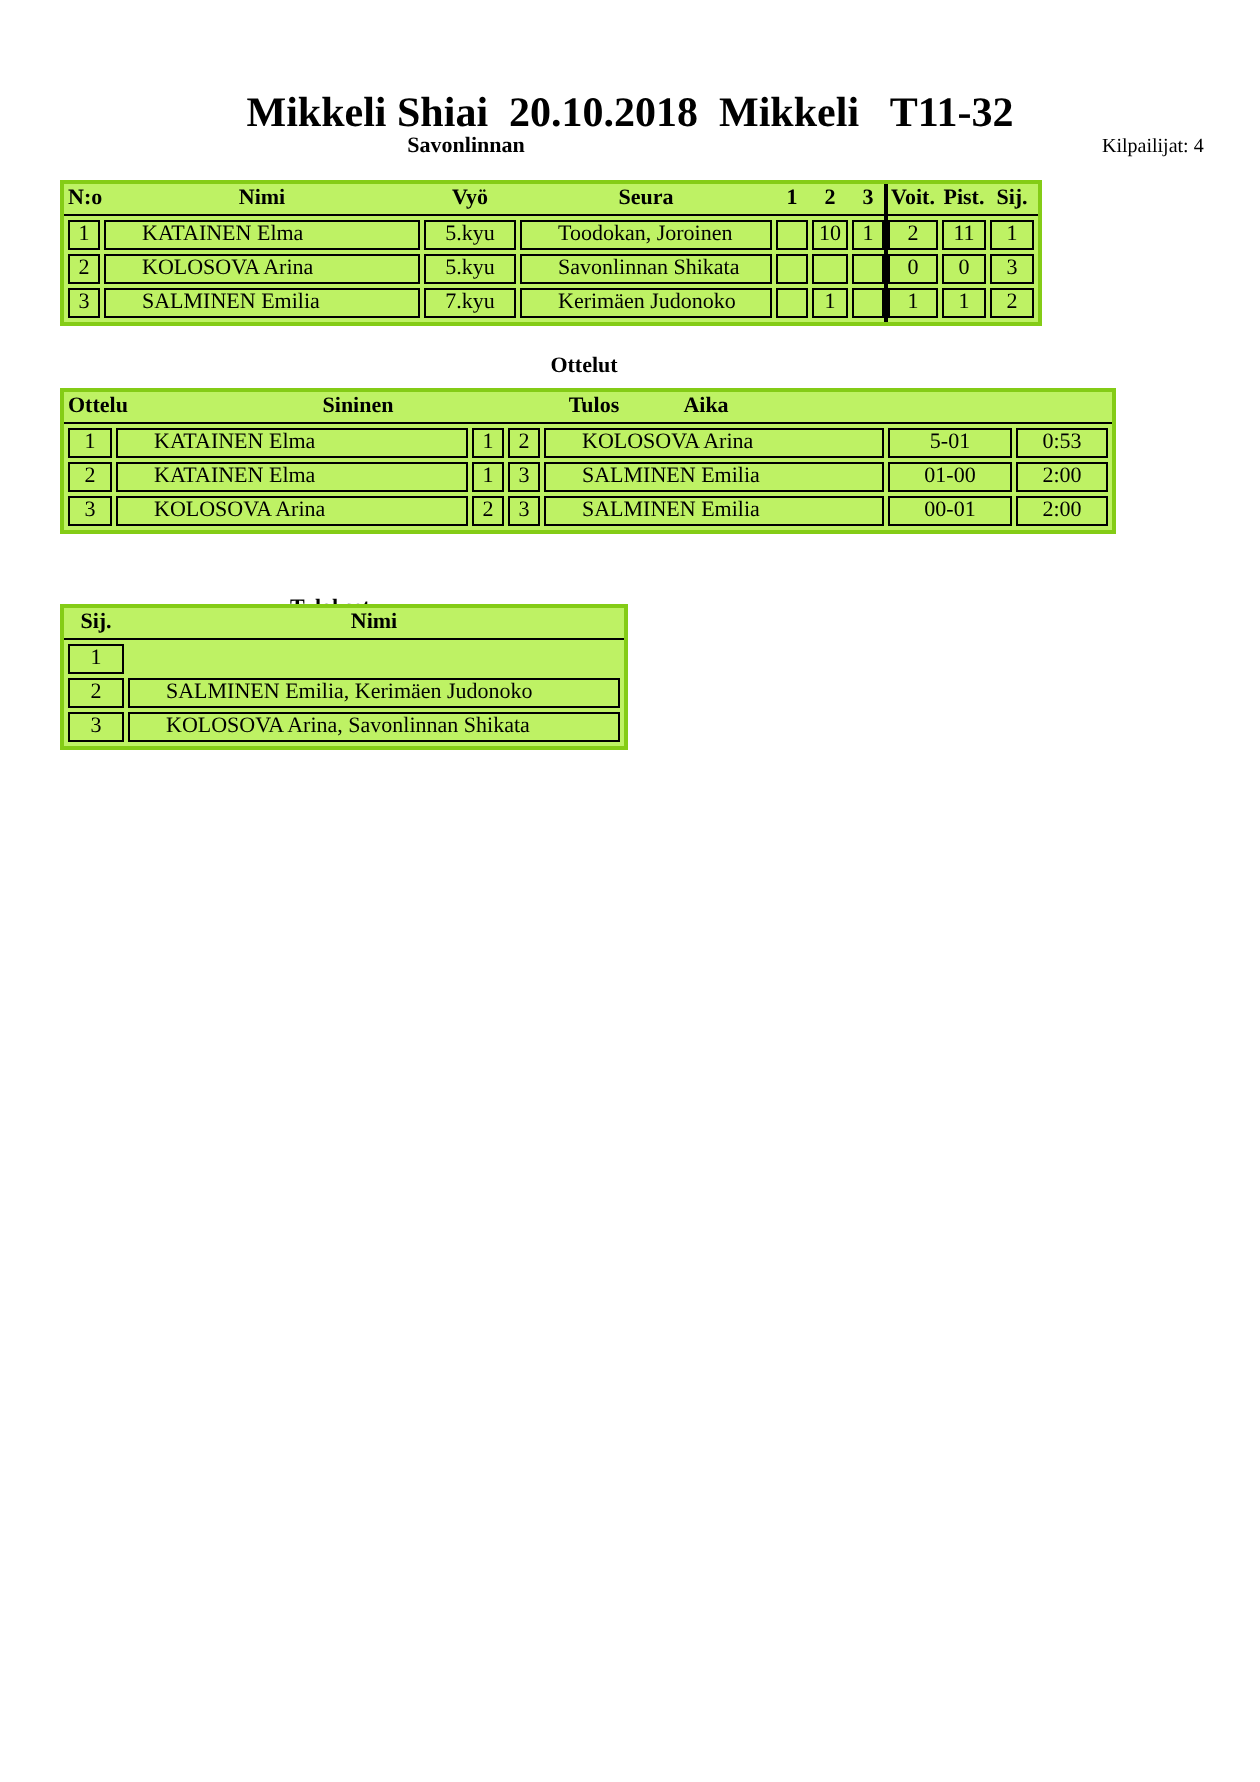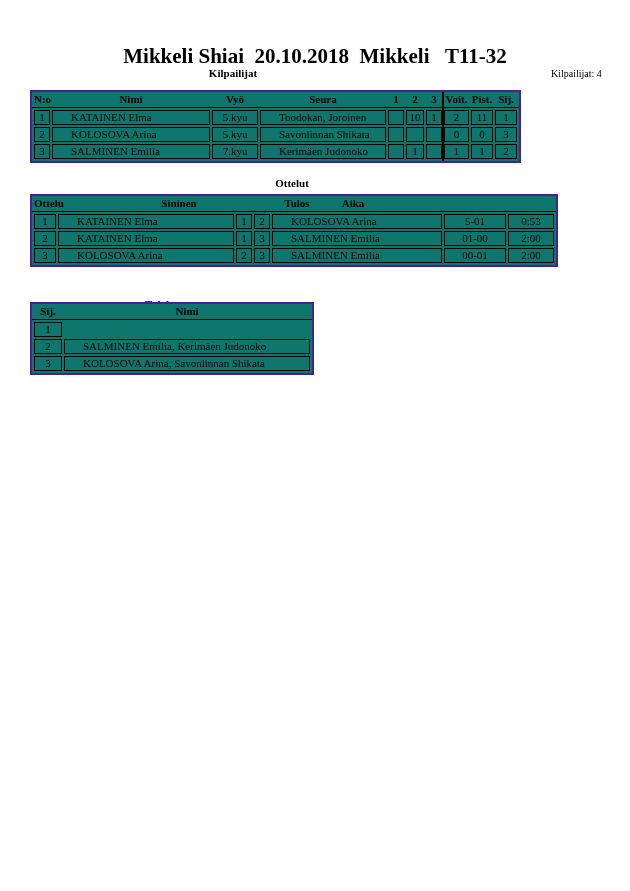--- a/index.html
+++ b/index.html
@@ -35,22 +35,22 @@
   .count-label {
     position: absolute;
     top: 68px;
     left: 551px;
     font-size: 10px;
     line-height: 11px;
     white-space: pre;
   }
   .jtable {
     position: absolute;
-    border: 2px solid #4c1d95;
-    background: #0f766e;
+    border: 2px solid #84cc16;
+    background: #bef264;
   }
   .jthead {
     display: flex;
     padding: 0 2px;
     border-bottom: 1px solid #000;
     font-weight: bold;
     font-size: 11px;
     height: 15px;
     line-height: 15px;
   }
@@ -103,21 +103,21 @@
   #table-ottelut     { left: 30px; top: 194px; width: 524px; }
   #table-tulokset    { left: 30px; top: 302px; width: 280px; }
 </style>
 </head>
 <body>
 
 <div class="page">
 
   <div class="doc-title">Mikkeli Shiai  20.10.2018  Mikkeli   T11-32</div>
 
-  <div class="section-title" style="left:233px; top:67px;">Kilpailijat</div>
+  <div class="section-title" style="left:233px; top:67px;">Savonlinnan</div>
   <div class="count-label">Kilpailijat: 4</div>
 
   <div class="jtable" id="table-kilpailijat">
     <div class="jthead">
       <span class="hc hl w-no">N:o</span>
       <span class="hc w-nimi">Nimi</span>
       <span class="hc w-vyo">Vyö</span>
       <span class="hc w-seura">Seura</span>
       <span class="hc w-c1">1</span>
       <span class="hc w-c2">2</span>

